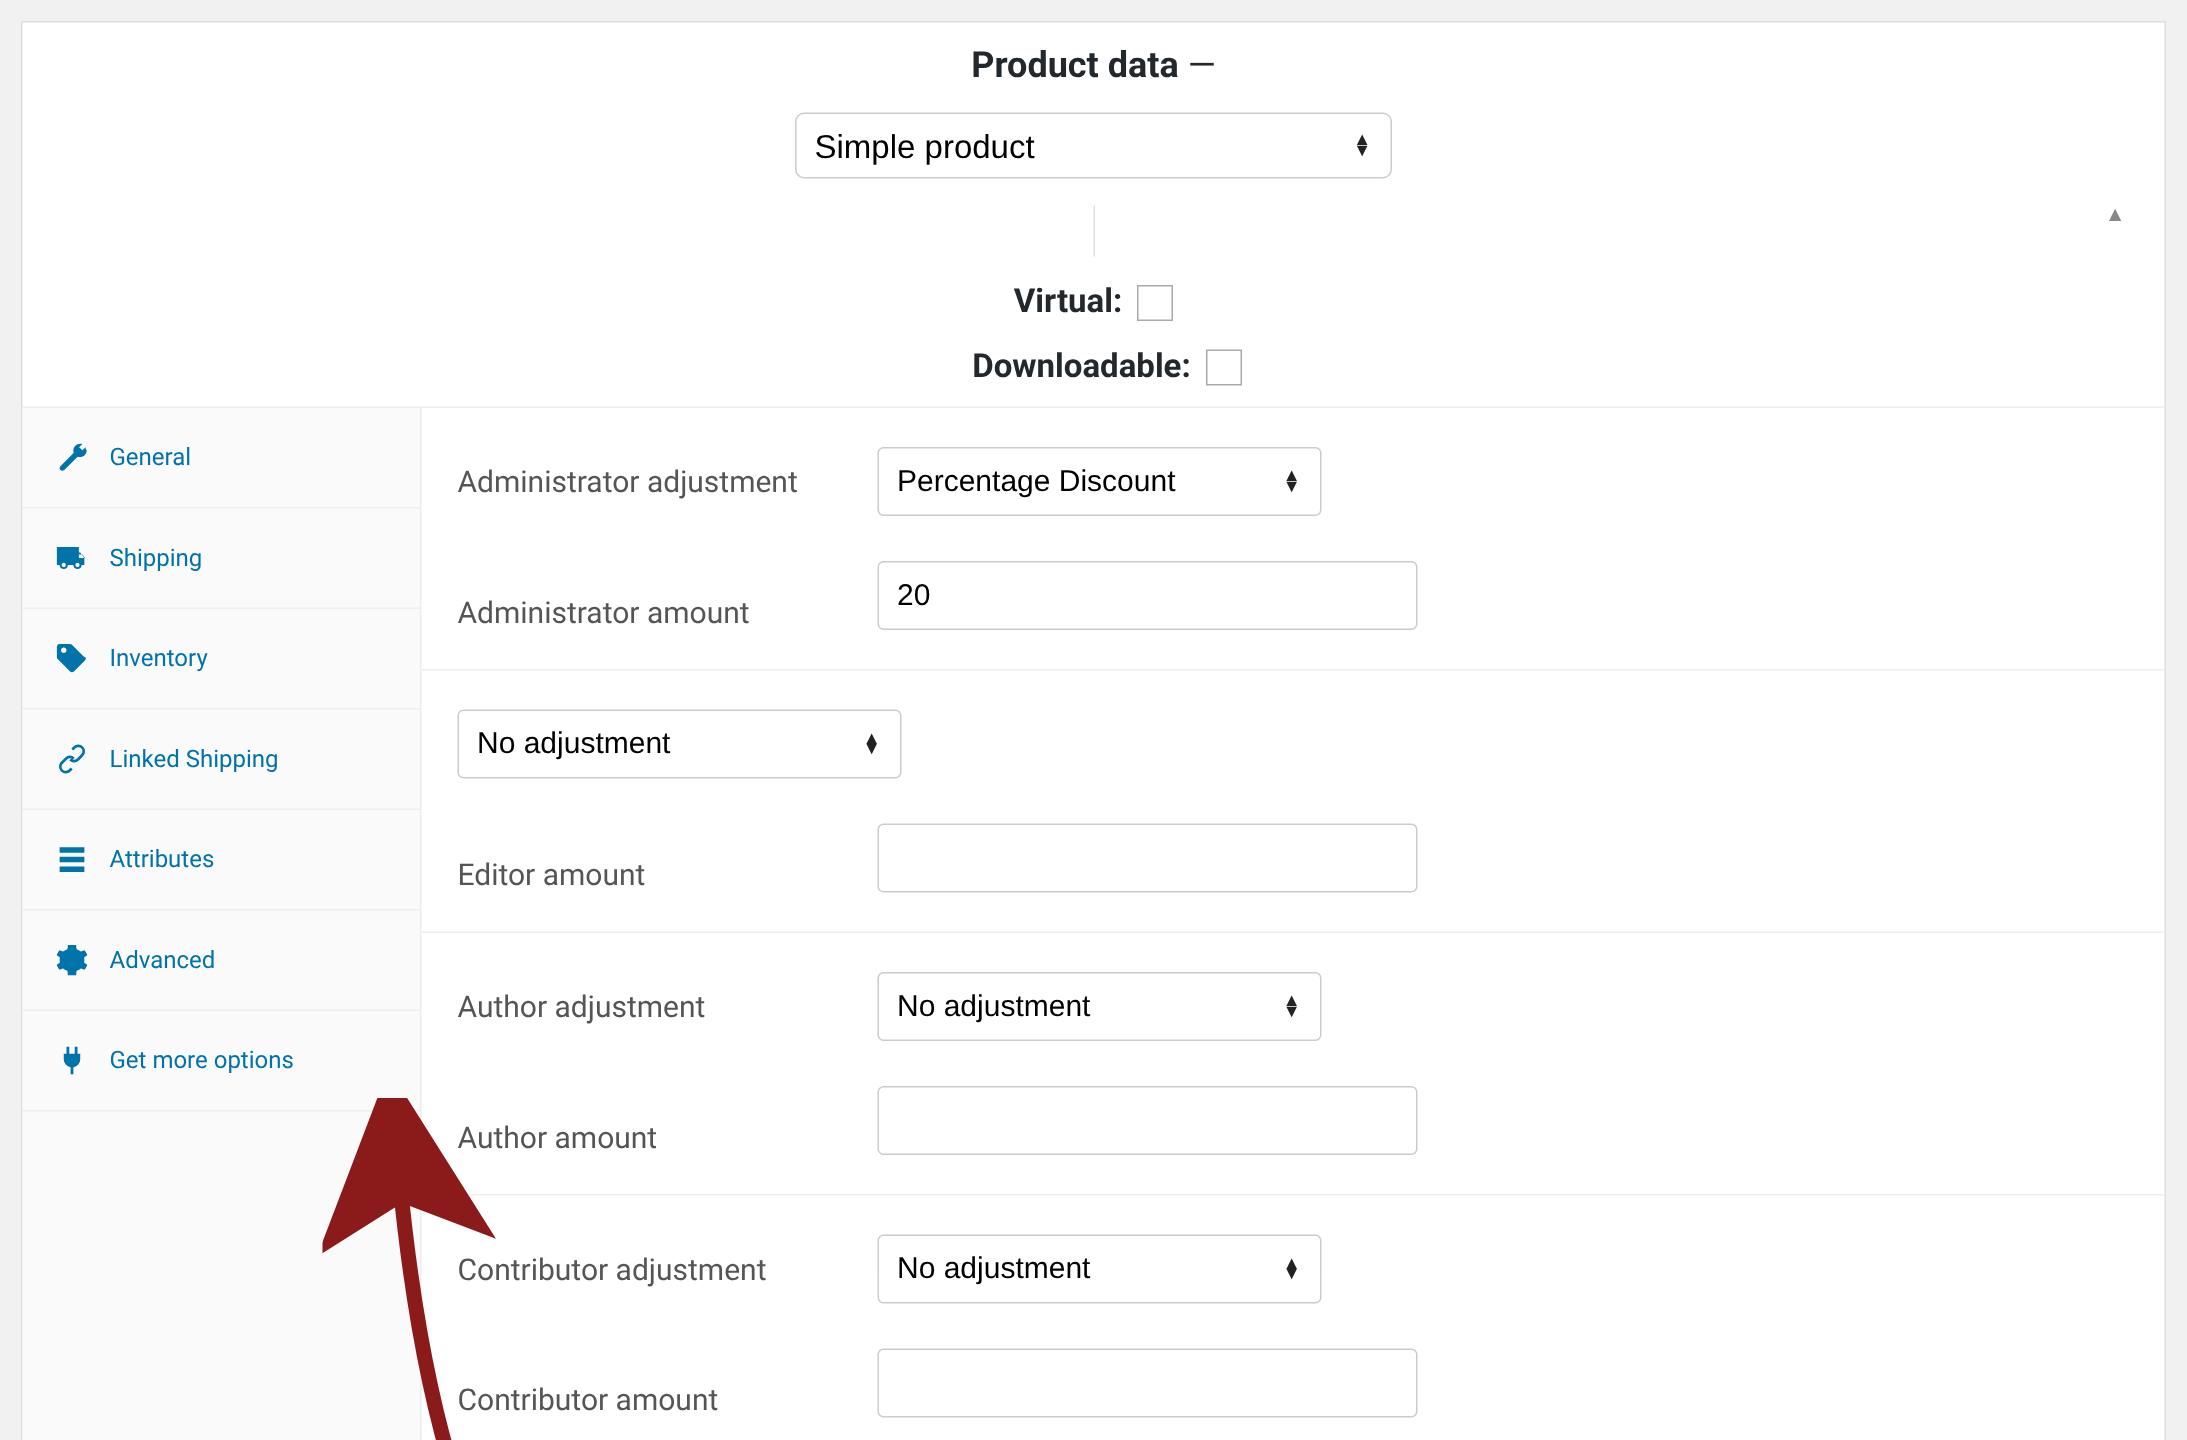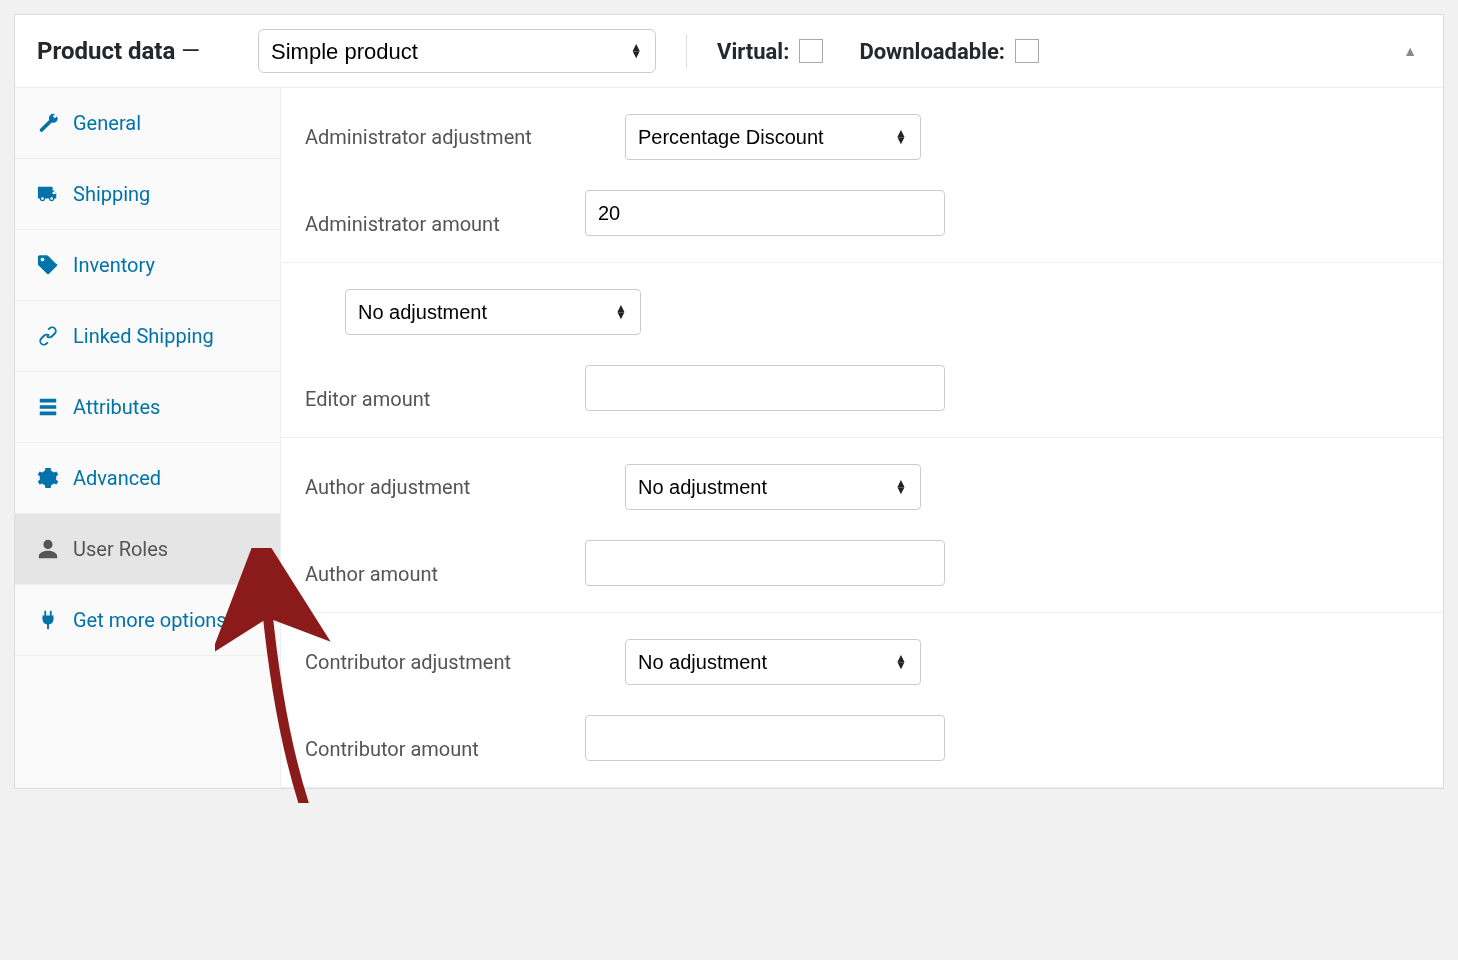--- a/index.html
+++ b/index.html
@@ -15,20 +15,21 @@
     border: 1px solid #ddd;
     width: 100%;
   }
   .panel-header {
     display: flex;
     align-items: center;
     padding: 14px 22px;
     border-bottom: 1px solid #eee;
     gap: 18px;
     position: relative;
+    flex-direction: column;
   }
   .panel-title {
     font-size: 24px;
     font-weight: 700;
     color: #23282d;
   }
   .panel-title .dash {
     font-weight: 400;
   }
   .product-type-select {
@@ -39,21 +40,20 @@
     border-radius: 6px;
     background: #fff;
     appearance: none;
     -webkit-appearance: none;
     width: 398px;
     position: relative;
   }
   .select-wrap {
     position: relative;
     display: inline-block;
-    margin-left: 40px;
   }
   .select-wrap .chev {
     position: absolute;
     right: 14px;
     top: 50%;
     transform: translateY(-50%);
     pointer-events: none;
     font-size: 12px;
     color: #222;
     line-height: 0.6;
@@ -101,21 +101,21 @@
     border-right: 1px solid #eee;
     flex-shrink: 0;
   }
   .tab {
     display: flex;
     align-items: center;
     gap: 14px;
     padding: 22px 22px;
     border-bottom: 1px solid #eee;
     color: #0073aa;
-    font-size: 20px;
+    font-size: 16px;
     cursor: pointer;
     line-height: 1.3;
     justify-content: center;
   }
   .tab.active {
     background: #e5e5e5;
     color: #555;
   }
   .tab .ico {
     width: 22px;
@@ -244,28 +244,20 @@
           <span class="tab-label">Attributes</span>
         </div>
         <div class="tab">
           <span class="ico">
             <svg viewBox="0 0 24 24">
               <path d="M12 8a4 4 0 1 0 0 8 4 4 0 0 0 0-8zm9 4c0-.6-.1-1.2-.2-1.8l2.4-1.8-2-3.5-2.8 1a9 9 0 0 0-3.1-1.8L15 1h-6l-.3 3.1a9 9 0 0 0-3.1 1.8l-2.8-1-2 3.5 2.4 1.8c-.1.6-.2 1.2-.2 1.8s.1 1.2.2 1.8L.8 15.6l2 3.5 2.8-1a9 9 0 0 0 3.1 1.8L9 23h6l.3-3.1a9 9 0 0 0 3.1-1.8l2.8 1 2-3.5-2.4-1.8c.1-.6.2-1.2.2-1.8z"></path>
             </svg>
           </span>
           <span class="tab-label">Advanced</span>
         </div>
-        <div class="tab active">
-          <span class="ico">
-            <svg viewBox="0 0 24 24">
-              <path d="M12 12a5 5 0 1 0 0-10 5 5 0 0 0 0 10zm0 2c-4 0-10 2-10 6v2h20v-2c0-4-6-6-10-6z"></path>
-            </svg>
-          </span>
-          <span class="tab-label">User Roles</span>
-        </div>
         <div class="tab">
           <span class="ico">
             <svg viewBox="0 0 24 24">
               <path d="M16 7V2h-2v5h-4V2H8v5H6v4a6 6 0 0 0 5 5.9V22h2v-5.1A6 6 0 0 0 18 11V7h-2z"></path>
             </svg>
           </span>
           <span class="tab-label">Get more options</span>
         </div>
       </div>
 

